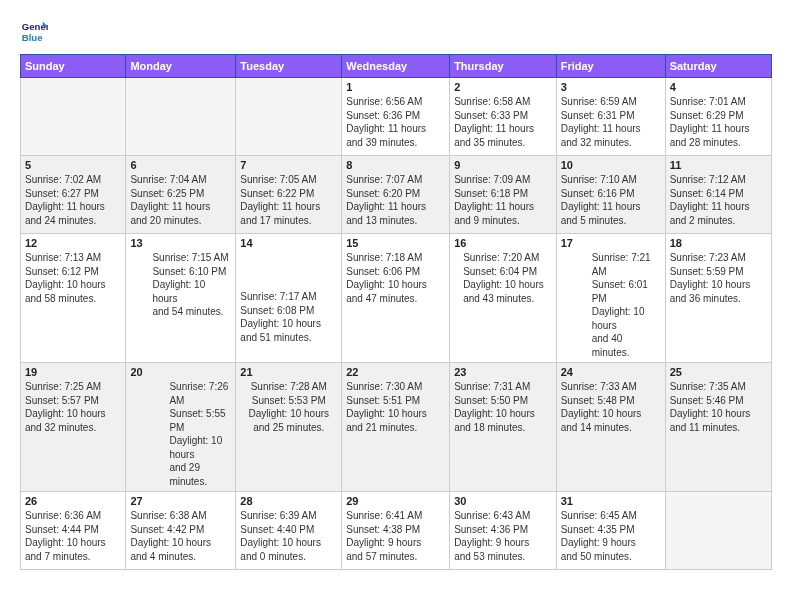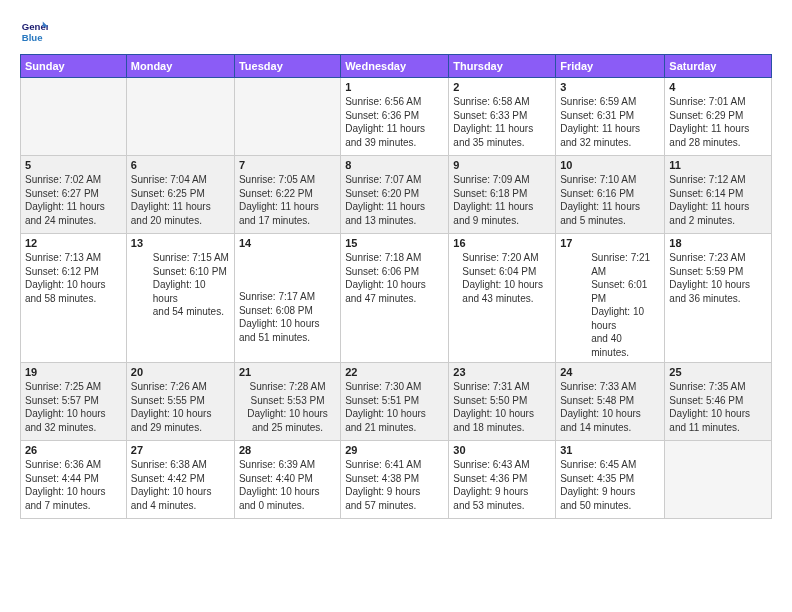--- a/index.html
+++ b/index.html
@@ -264,21 +264,21 @@
         <tr class="row-shaded">
           <td>
             <div class="day-num">19</div>
             <div class="cell-text" style="white-space: pre-line;">Sunrise: 7:25 AM
 Sunset: 5:57 PM
 Daylight: 10 hours
 and 32 minutes.</div>
           </td>
           <td>
             <div class="day-num">20</div>
-            <div class="cell-text" style="white-space: pre-line;">Sunrise: 7:26 AM
+            <div class="cell-text" style="white-space: pre-line; margin-left: 39px;">Sunrise: 7:26 AM
 Sunset: 5:55 PM
 Daylight: 10 hours
 and 29 minutes.</div>
           </td>
           <td>
             <div class="day-num">21</div>
             <div class="cell-text" style="white-space: pre-line; text-align: center;">Sunrise: 7:28 AM
 Sunset: 5:53 PM
 Daylight: 10 hours
 and 25 minutes.</div>

